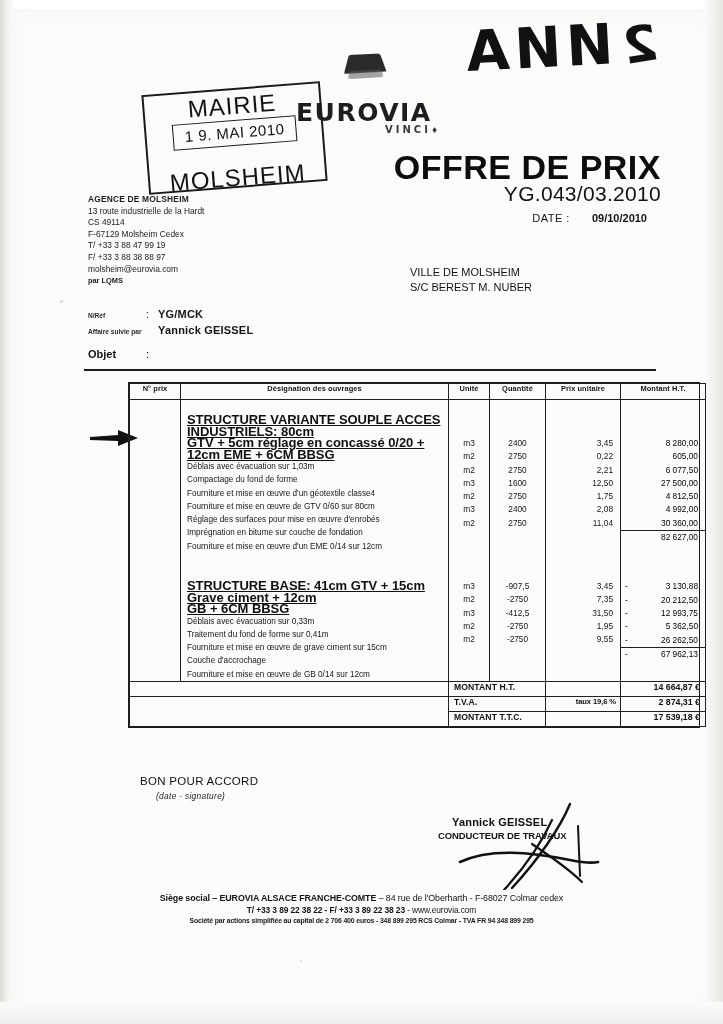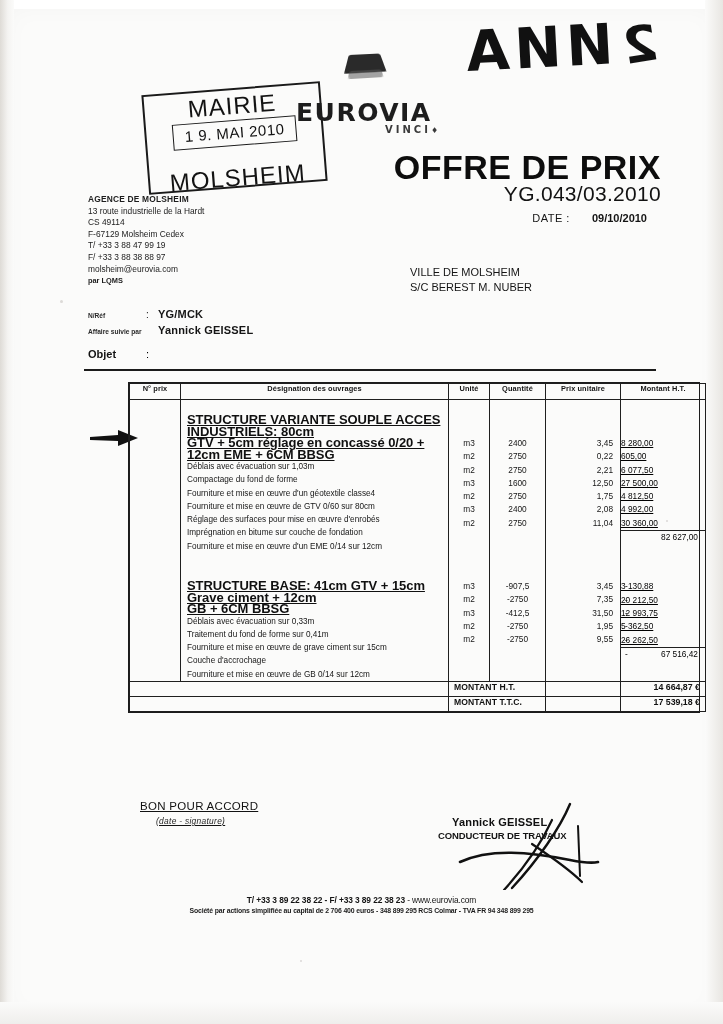--- a/index.html
+++ b/index.html
@@ -141,39 +141,39 @@
     color:#101010;padding:0 4px 0 6px;letter-spacing:-.05px;
   }
   .li{font-size:8.2px;line-height:13.3px;color:#161616;padding-left:6px;white-space:nowrap;}
 
   .numcol{font-size:8.3px;color:#161616;}
   .numcol .n{line-height:13.3px;text-align:center;}
   .numcol .r{line-height:13.3px;text-align:right;padding-right:7px;}
   .spacer-title{height:23px;}
 
   .mt-cell{position:relative;}
-  .mt-row{line-height:13.3px;padding-right:7px;font-size:8.3px;text-decoration:underline;}
+  .mt-row{line-height:13.3px;text-align:right;padding-right:7px;font-size:8.3px;}
   .neg{position:absolute;left:4px;font-size:8.3px;line-height:13.3px;}
   .mt-line{position:relative;}
   .subtotal{
     border-top:1px solid #1f1f1f;line-height:13.3px;text-align:right;padding-right:7px;
     font-size:8.3px;margin-left:-1px;
   }
 
   
   .tot td{height:14px;font-size:8.6px;font-weight:700;color:#111;}
   .tot .lab{padding-left:5px;text-align:left;letter-spacing:.1px;}
   .tot .rate{font-size:7.6px;font-weight:700;text-align:right;padding-right:4px;letter-spacing:-.1px;}
   .tot .amt{text-align:right;padding-right:5px;font-size:8.8px;font-weight:700;}
 
   
   .arrow{position:absolute;left:88px;top:428px;width:58px;height:20px;}
 
   
-  .bon{position:absolute;left:140px;top:800px;font-size:11.5px;color:#121212;letter-spacing:.3px;text-decoration:underline;}
+  .bon{position:absolute;left:140px;top:775px;font-size:11.5px;color:#121212;letter-spacing:.3px;}
   .bon .sub{font-size:8.4px;font-style:italic;margin-top:4px;margin-left:16px;color:#1d1d1d;}
   .sig-name{position:absolute;left:452px;top:816px;font-size:11px;font-weight:700;color:#101010;
     letter-spacing:.2px;}
   .sig-role{position:absolute;left:438px;top:830px;font-size:9.5px;font-weight:700;color:#141414;
     letter-spacing:-.1px;}
   .sig-draw{position:absolute;left:420px;top:800px;width:190px;height:90px;}
 
   
   .footer{position:absolute;left:0;top:893px;width:723px;text-align:center;color:#141414;}
   .footer .f1{font-size:8.9px;font-weight:700;letter-spacing:-.1px;}
@@ -391,31 +391,37 @@
               <div class="mt-line">
                   <span class="neg">-</span>
                   <div class="mt-row">5 362,50</div>
                 </div>
               <div class="mt-line">
                   <span class="neg">-</span>
                   <div class="mt-row">26 262,50</div>
                 </div>
               <div class="mt-line">
                   <span class="neg" style="top:1px;">-</span>
-                  <div class="subtotal">67 516,42</div>
+                  <div class="subtotal">67 962,13</div>
                 </div>
             </div>
           </td>
         </tr>
 
         <tr class="tot">
           <td colspan="2"></td>
           <td colspan="2" class="lab">MONTANT H.T.</td>
           <td class="rate"></td>
           <td class="amt">14 664,87 €</td>
+        </tr>
+        <tr class="tot">
+          <td colspan="2" style="border:none;border-left:1px solid #1f1f1f;"></td>
+          <td colspan="2" class="lab" style="border-top:none;border-bottom:none;">T.V.A.</td>
+          <td class="rate" style="border-top:none;border-bottom:none;">taux 19,6 %</td>
+          <td class="amt">2 874,31 €</td>
         </tr>
         <tr class="tot">
           <td colspan="2" style="border:none;border-left:1px solid #1f1f1f;border-bottom:1px solid #1f1f1f;"></td>
           <td colspan="2" class="lab">MONTANT T.T.C.</td>
           <td class="rate"></td>
           <td class="amt">17 539,18 €</td>
         </tr>
       </tbody>
     </table>
   </div>
@@ -428,19 +434,22 @@
   <div class="sig-role">CONDUCTEUR DE TRAVAUX</div>
   <svg class="sig-draw" viewBox="0 0 190 90">
     <path d="M40,62 C70,48 110,52 150,60 C160,62 170,64 178,62" stroke="#111" stroke-width="2.6" fill="none" stroke-linecap="round"></path>
     <path d="M150,4 C140,28 118,60 92,88" stroke="#111" stroke-width="2.4" fill="none" stroke-linecap="round"></path>
     <path d="M132,20 C122,42 104,68 84,90" stroke="#111" stroke-width="2.2" fill="none" stroke-linecap="round"></path>
     <path d="M112,44 C130,56 150,70 162,82" stroke="#111" stroke-width="2.2" fill="none" stroke-linecap="round"></path>
     <path d="M158,26 L160,76" stroke="#111" stroke-width="2" fill="none" stroke-linecap="round"></path>
   </svg>
 
   <div class="footer">
+    <div class="f1">
+      <span>Siège social – EUROVIA ALSACE FRANCHE-COMTE</span><span class="light"> – 84 rue de l'Oberharth -  F-68027 Colmar cedex</span>
+    </div>
     <div class="f2">
       <b>T/ +33 3 89 22 38 22 - F/ +33 3 89 22 38 23</b><span> - www.eurovia.com</span>
     </div>
     <div class="f3">Société par actions simplifiée au capital de 2 706 400 euros - 348 899 295 RCS Colmar -  TVA FR 94 348 899 295</div>
   </div>
 
 </div>
 
 </body></html>

